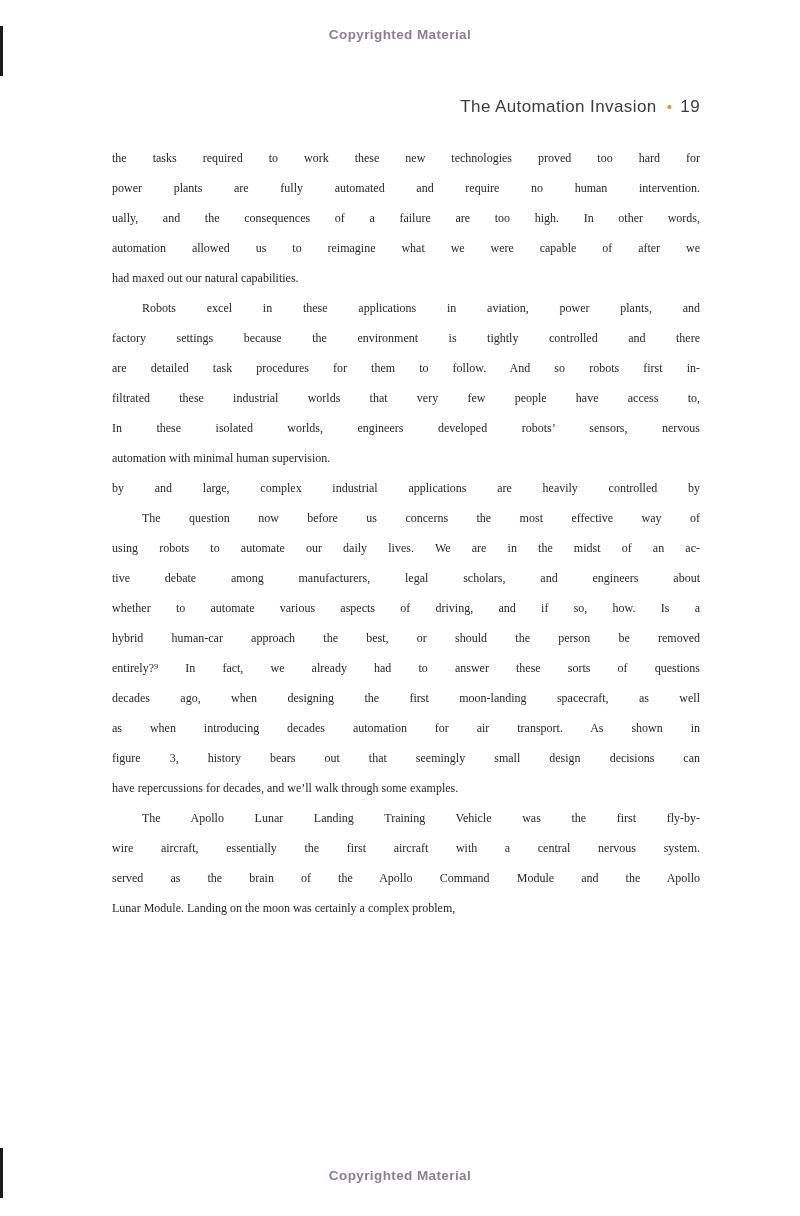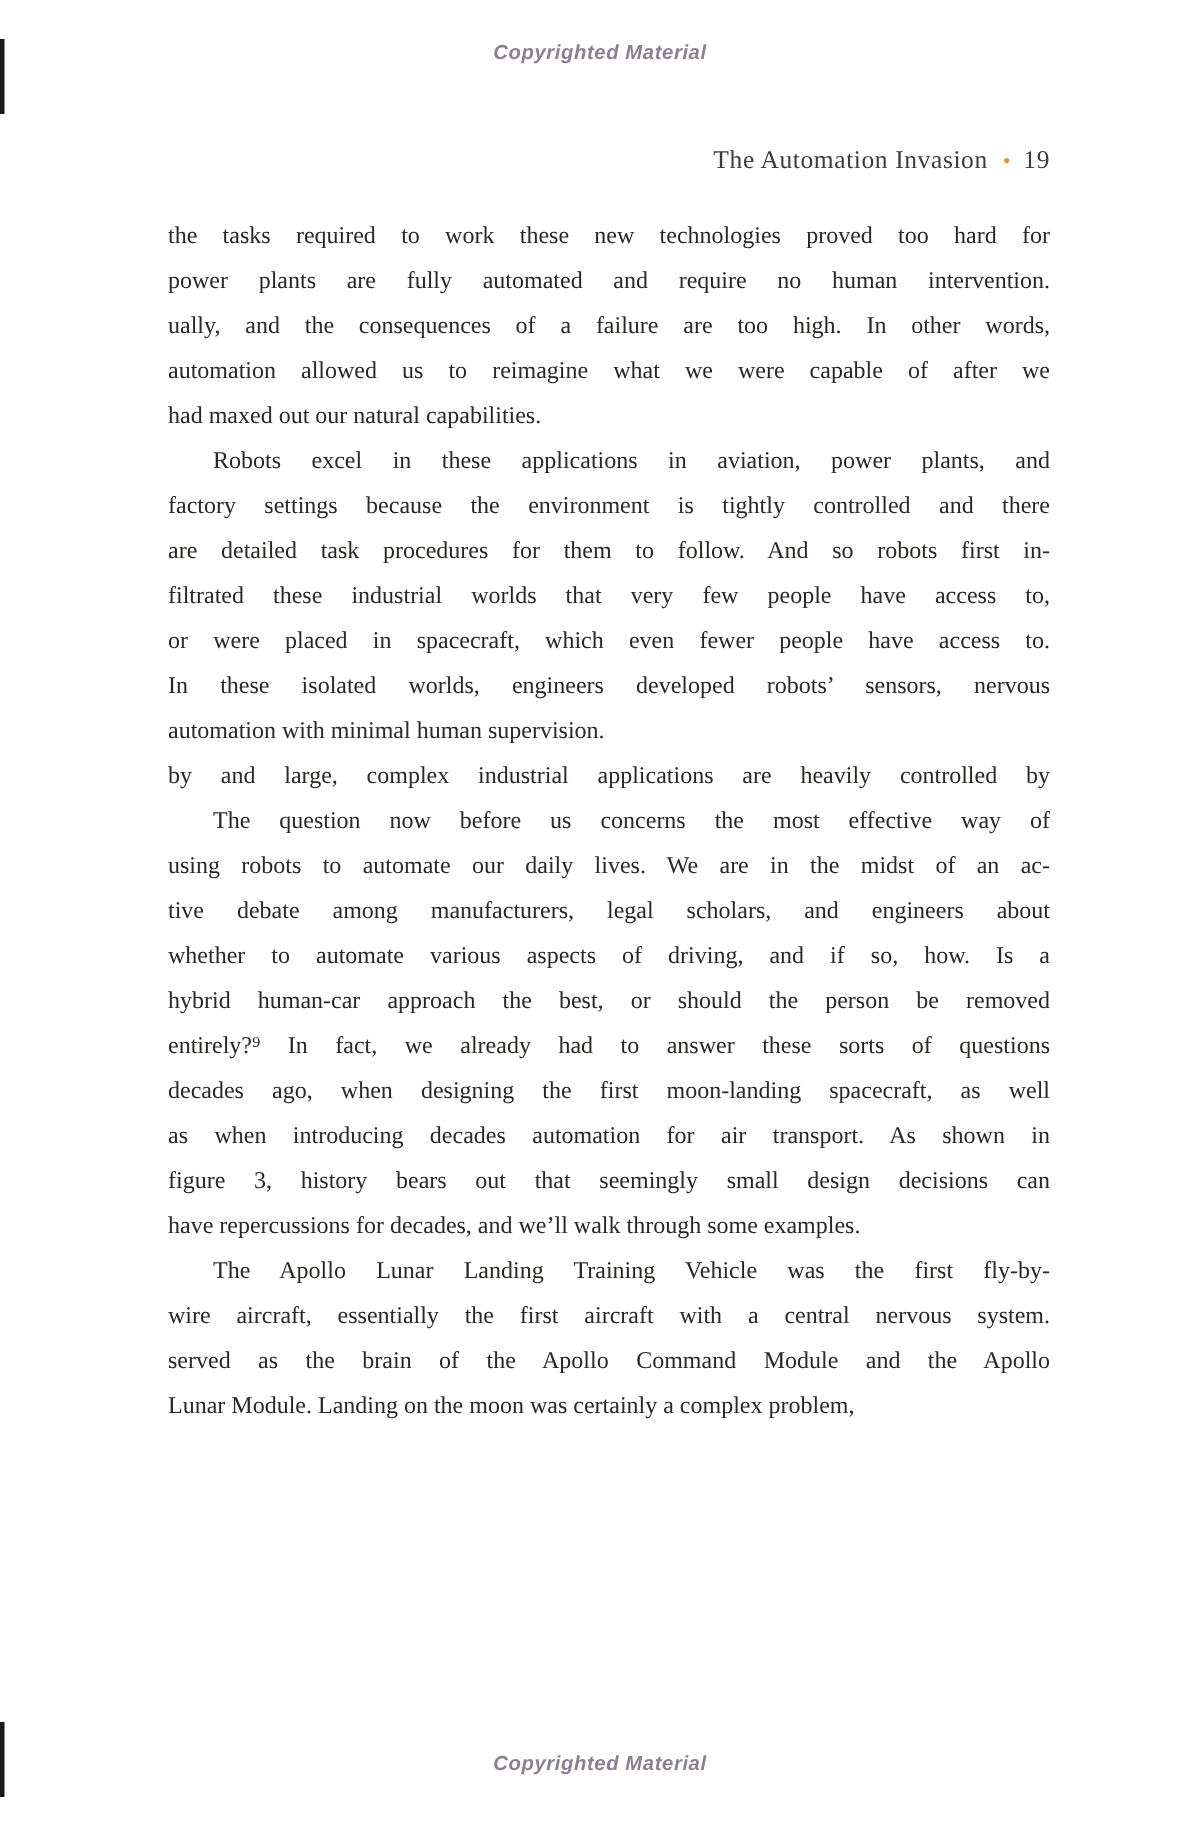--- a/index.html
+++ b/index.html
@@ -2,21 +2,21 @@
 <html style="--body-text: #2b2724; --header-text: #3e3c39; --bullet: #e2932e; --notice: #8b7f92; --bg: #ffffff;"><head>
 <meta charset="utf-8">
 <style>
   :root{
     --body-text:#2b2724;
     --header-text:#3e3c39;
     --bullet:#e2932e;
     --notice:#8b7f92;
     --bg:#ffffff;
   }
-  *{margin:0;padding:0;box-sizing:border-box;font-family:Liberation Serif, serif;}
+  *{margin:0;padding:0;box-sizing:border-box;}
   html,body{background:#fff;}
   .page{
     position:relative;
     width:800px;
     height:1216px;
     background:var(--bg);
     overflow:hidden;
     font-family:"Liberation Serif", serif;
     color:var(--body-text);
   }
@@ -28,40 +28,39 @@
   }
   .artifact-top{top:26px;height:50px;}
   .artifact-bottom{top:1148px;height:50px;}
   .notice{
     text-align:center;
     font-family:"Liberation Sans", sans-serif;
     font-weight:bold;
     font-size:13.5px;
     letter-spacing:0.4px;
     color:var(--notice);
-    font-style:italic;
   }
   .notice-top{padding-top:27px;}
   .notice-bottom{position:absolute;left:0;right:0;top:1168px;}
   .running-head{
     margin:55px 100px 0 112px;
     text-align:right;
     font-family:"Liberation Sans", sans-serif;
     font-size:17px;
     letter-spacing:0.4px;
     color:var(--header-text);
   }
   .running-head .sep{
     color:var(--bullet);
     font-size:15px;
     padding:0 8px 0 10px;
   }
   .text-block{
     margin:26px 100px 0 112px; 
-    font-size:16px;
+    font-size:12px;
     line-height:30px;
   }
   .para .line{
     text-align:justify;
     text-align-last:justify;
     white-space:normal;
   }
   .para .line.last{
     text-align-last:left;
   }
@@ -90,21 +89,20 @@
         <div class="line">power plants are fully automated and require no human intervention.</div>
         <div class="line">ually, and the consequences of a failure are too high. In other words,</div>
         <div class="line">automation allowed us to reimagine what we were capable of after we</div>
         <div class="line last">had maxed out our natural capabilities.</div>
       </div>
       <div class="para">
         <div class="line first-indent">Robots excel in these applications in aviation, power plants, and</div>
         <div class="line">factory settings because the environment is tightly controlled and there</div>
         <div class="line">are detailed task procedures for them to follow. And so robots first in-</div>
         <div class="line">filtrated these industrial worlds that very few people have access to,</div>
-        <div class="line">or were placed in spacecraft, which even fewer people have access to.</div>
         <div class="line">In these isolated worlds, engineers developed robots’ sensors, nervous</div>
         <div class="line last">automation with minimal human supervision.</div>
         <div class="line">by and large, complex industrial applications are heavily controlled by</div>
       </div>
       <div class="para">
         <div class="line first-indent">The question now before us concerns the most effective way of</div>
         <div class="line">using robots to automate our daily lives. We are in the midst of an ac-</div>
         <div class="line">tive debate among manufacturers, legal scholars, and engineers about</div>
         <div class="line">whether to automate various aspects of driving, and if so, how. Is a</div>
         <div class="line">hybrid human-car approach the best, or should the person be removed</div>

